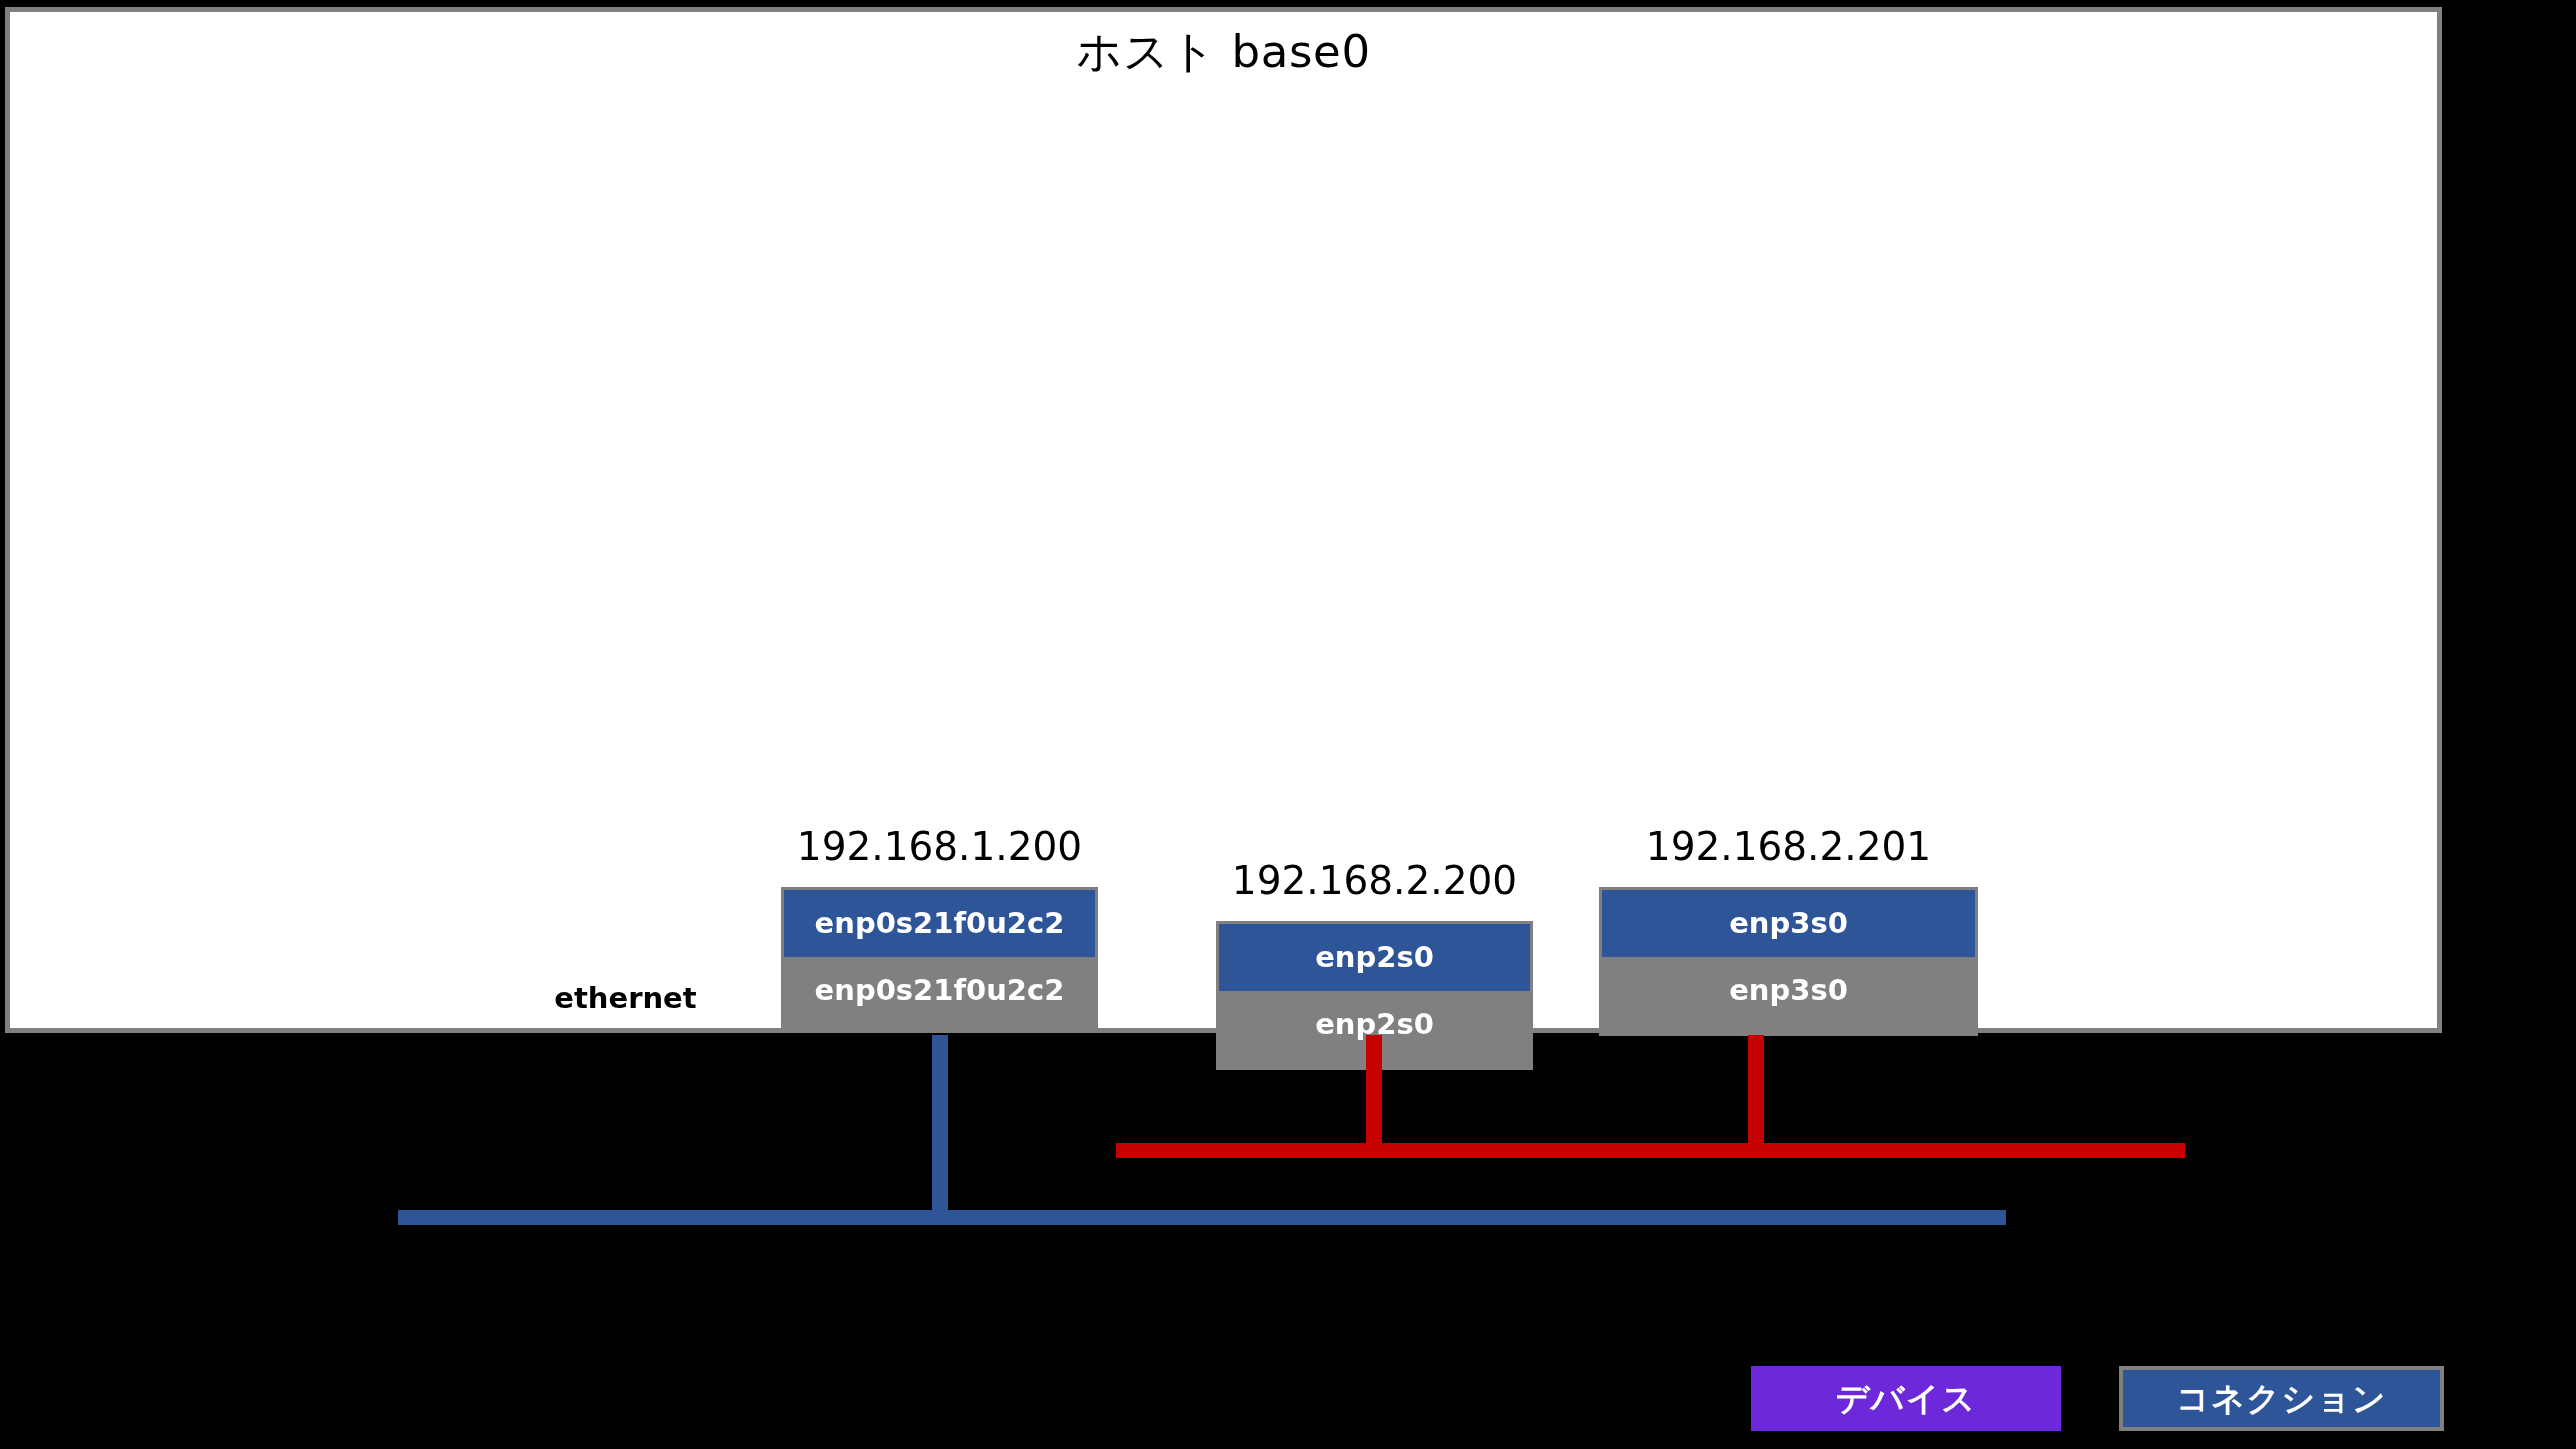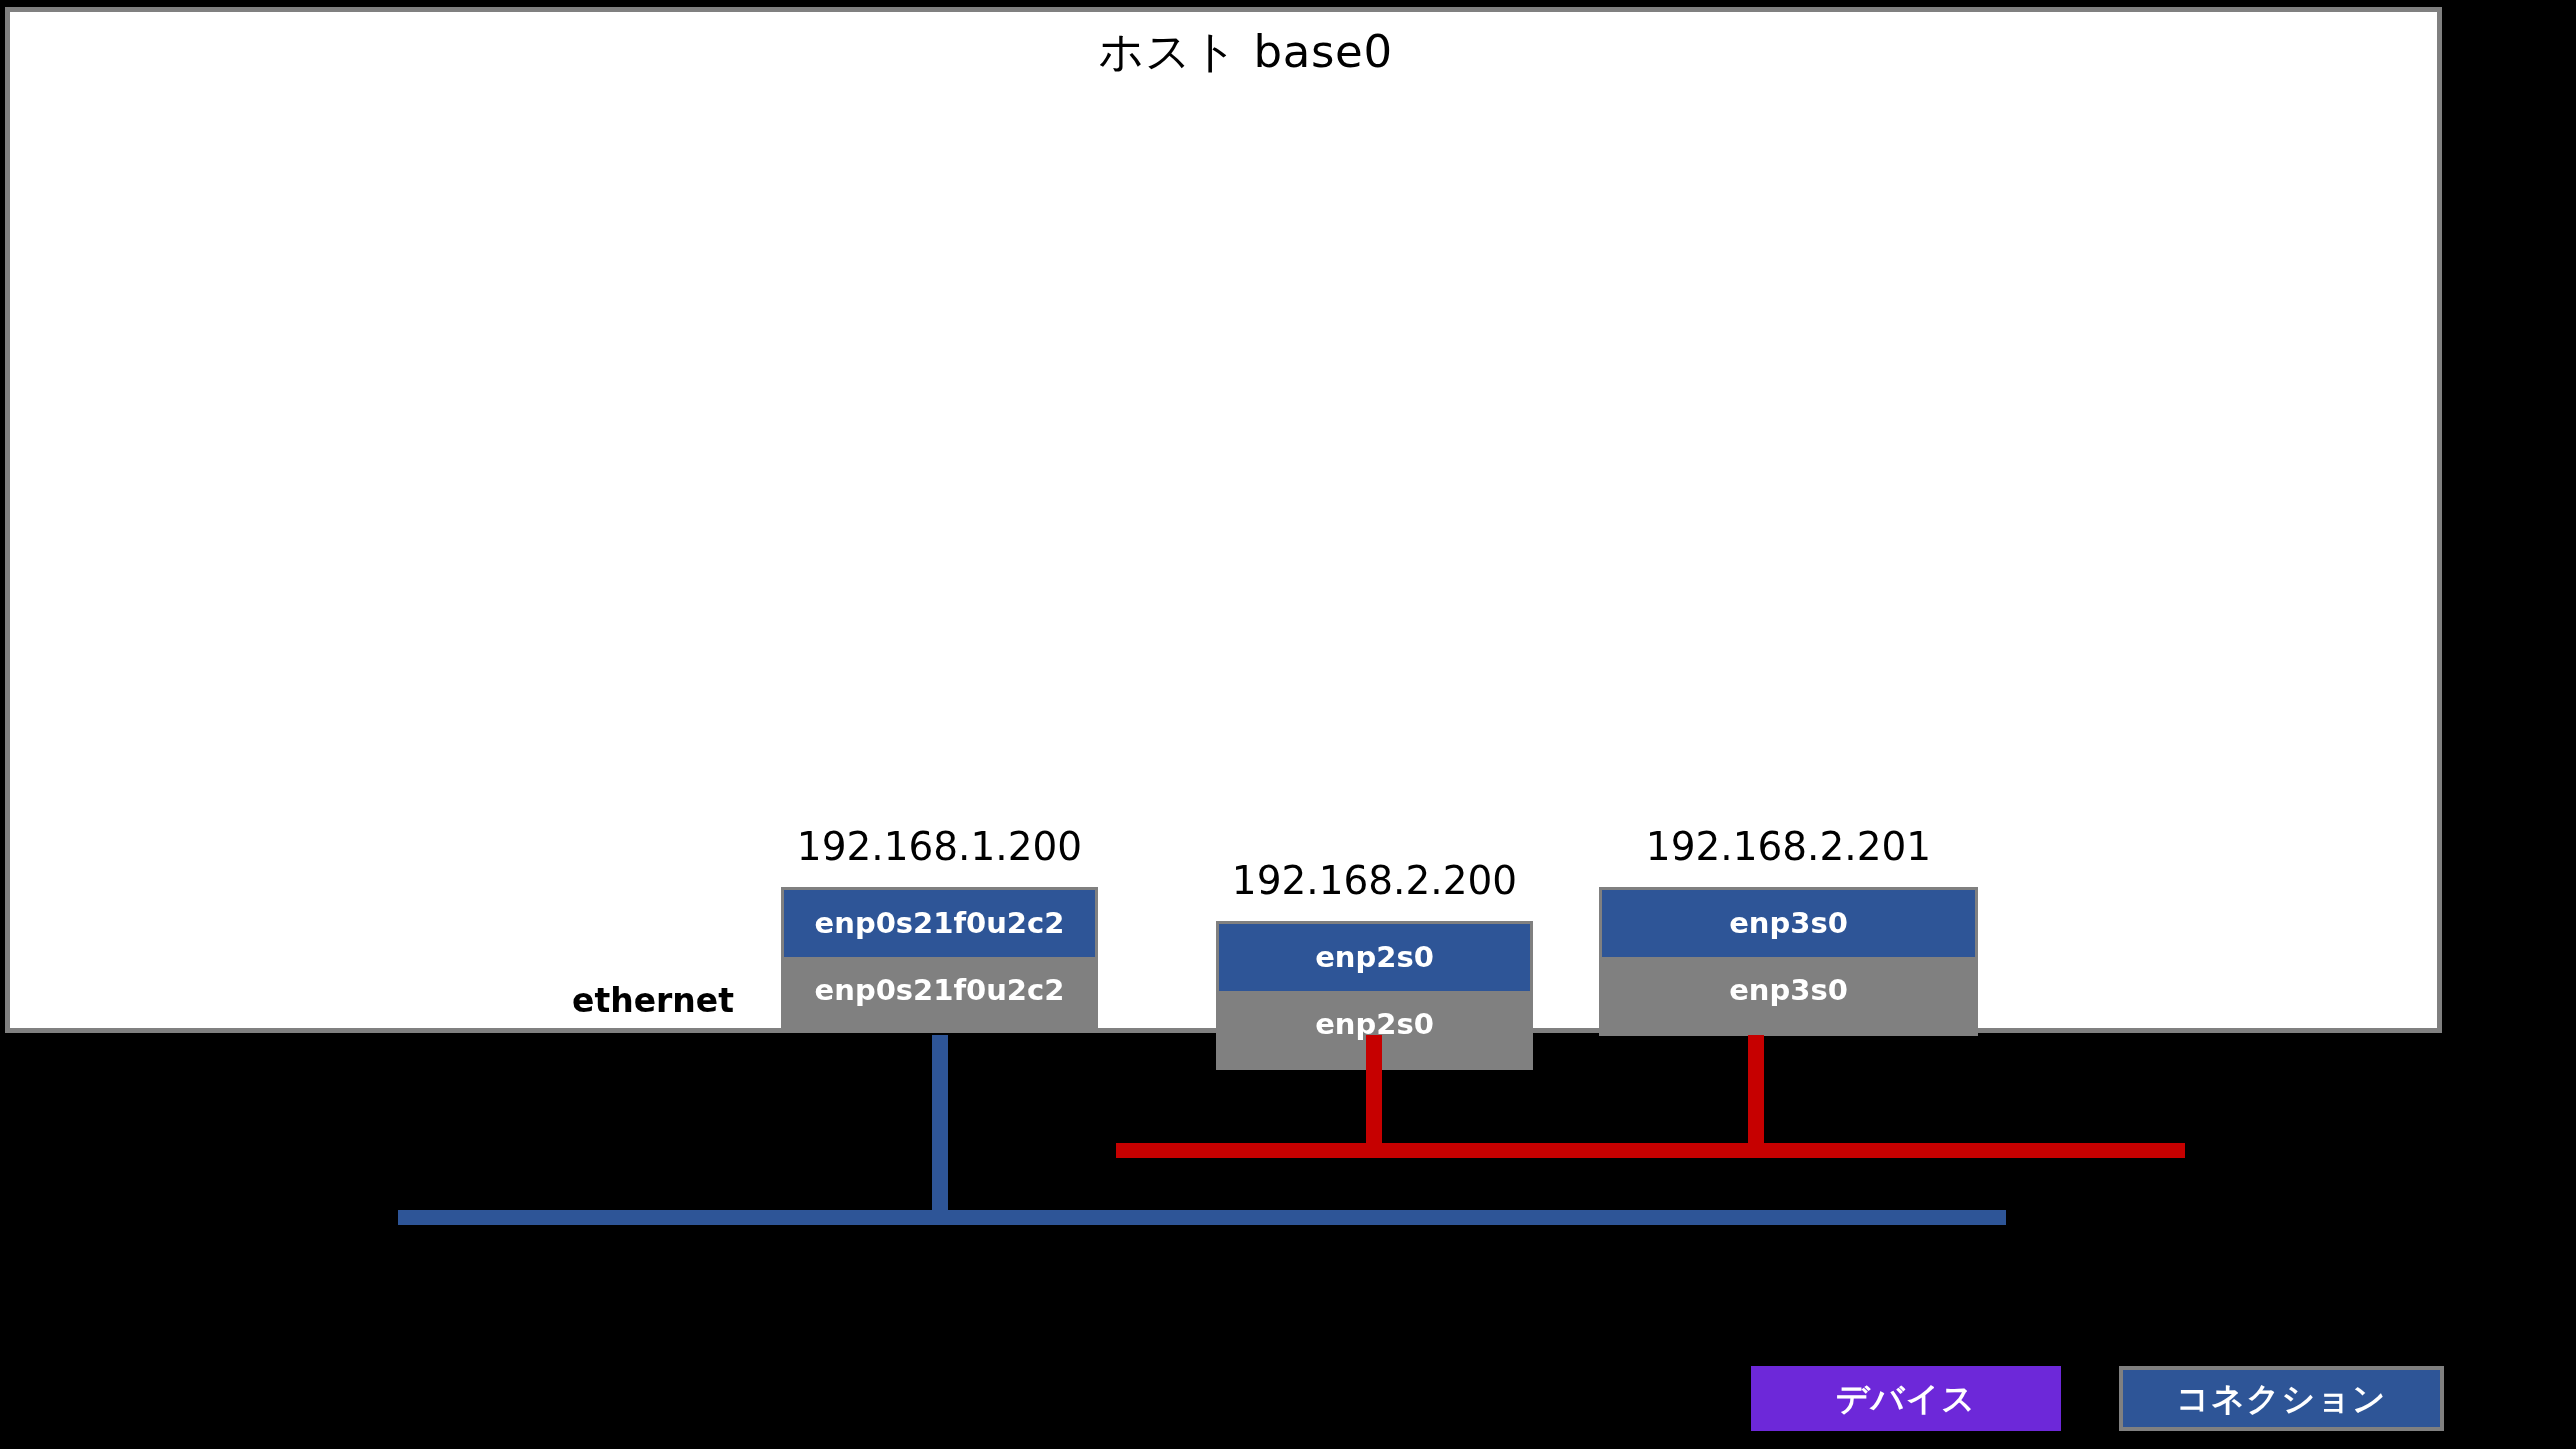--- a/index.html
+++ b/index.html
@@ -34,31 +34,30 @@
     top: 14.5px;
     width: 100%;
     text-align: center;
     font-size: 45px;
     color: #000000;
     font-family: "DejaVu Sans", sans-serif;
     font-weight: 400;
     line-height: 1.15;
     white-space: nowrap;
     letter-spacing: 0.7px;
-    padding-left: 22px;
   }
 
   
   #ethernet-label {
     position: absolute;
     left: 507px;
     top: 969px;
     width: 217px;
-    text-align: right;
-    font-size: 33px;
+    text-align: center;
+    font-size: 29px;
     font-weight: bold;
     color: #000000;
     white-space: nowrap;
   }
 
   
   .iface {
     position: absolute;
     background: #808080;
     box-sizing: border-box;

